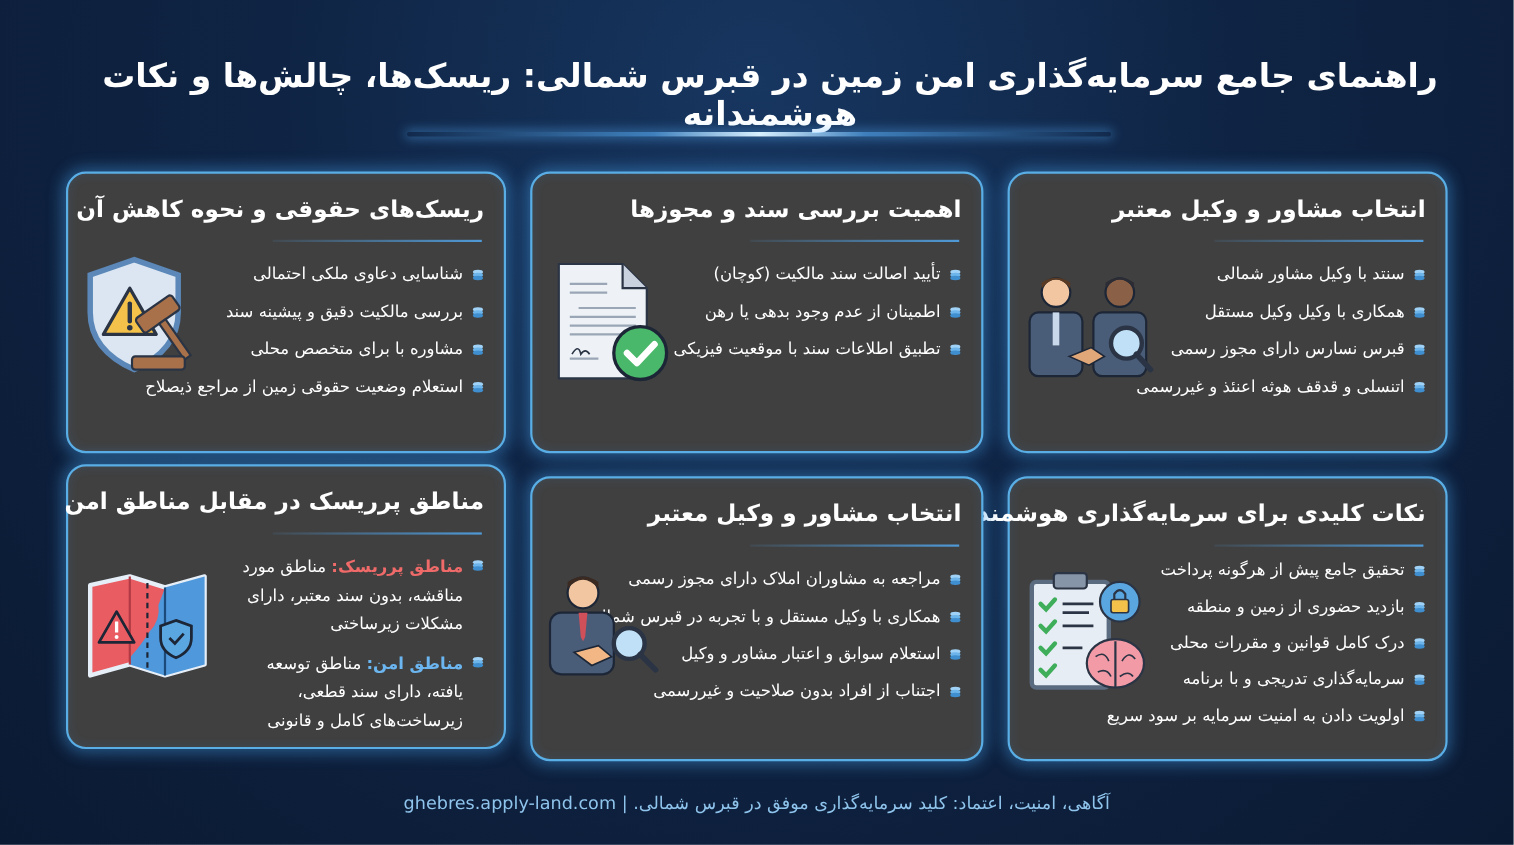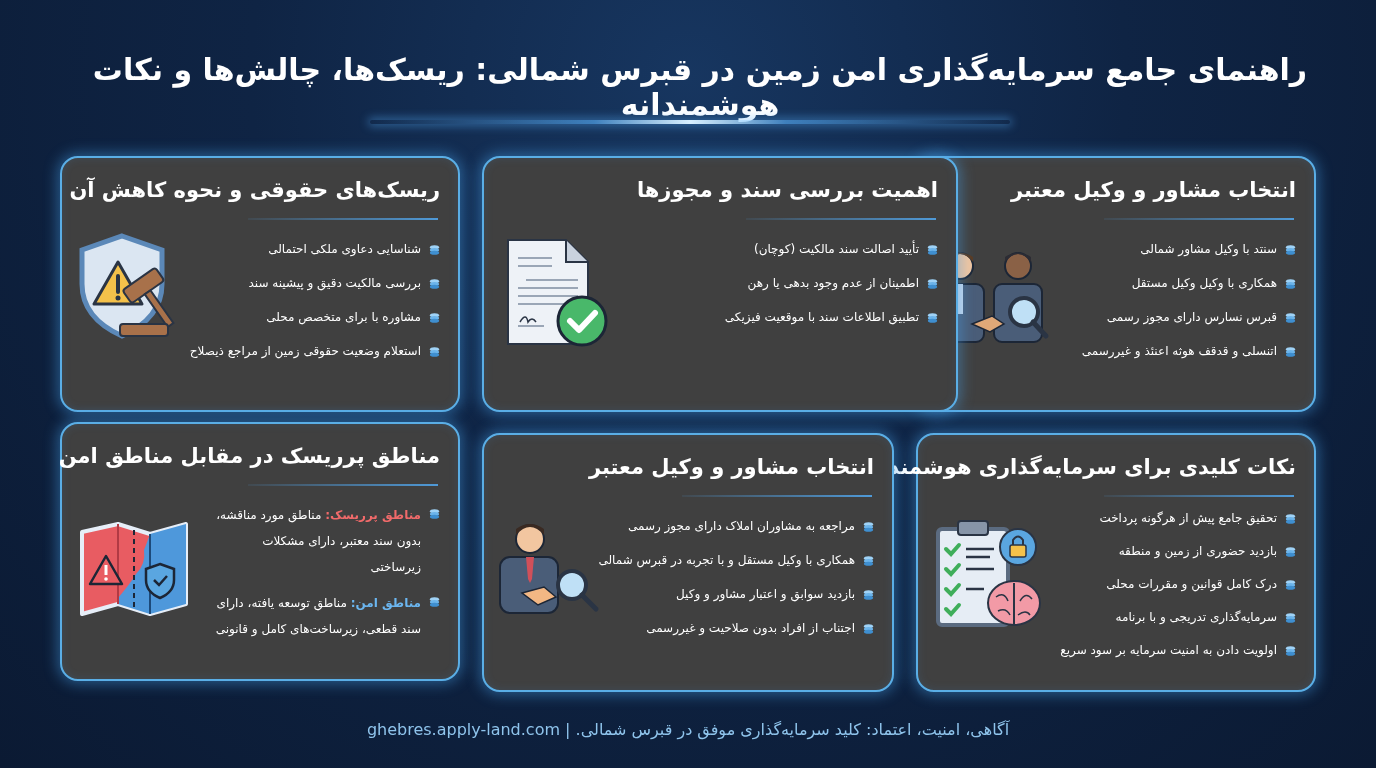--- a/index.html
+++ b/index.html
@@ -34,21 +34,21 @@
     position: absolute; right: 18px; top: 20px;
     font-size: 21px; font-weight: bold; color: #fff; white-space: nowrap;
   }
   .card .rule {
     position: absolute; right: 20px; top: 60px; width: 190px; height: 2px;
     background: linear-gradient(270deg, #4f9ad8, rgba(79,154,216,0.1));
   }
   .card ul { list-style: none; position: absolute; right: 18px; top: 80px; }
   .card li {
     display: flex; align-items: flex-start; gap: 8px;
-    font-size: 12px; color: #fff; white-space: nowrap; height: 34px; line-height: 22px;
+    font-size: 15px; color: #fff; white-space: nowrap; height: 34px; line-height: 22px;
   }
   .card li .bullet {
     width: 11px; height: 12px; margin-top: 6px; flex-shrink: 0; display: inline-block;
   }
   .card li.wrap { white-space: normal; height: auto; margin-bottom: 10px; line-height: 26px; }
   .illus { position: absolute; }
   .footer {
     position: absolute; top: 720px; left: 0; width: 1376px; text-align: center;
     font-size: 16px; color: #8fc4ec; direction: rtl;
   }
@@ -106,21 +106,21 @@
     <rect x="25" y="40" width="6" height="30" fill="#c9d8ea"></rect>
     <rect x="62" y="40" width="48" height="58" rx="8" fill="#4a5d78" stroke="#1c2636" stroke-width="2"></rect>
     <circle cx="86" cy="22" r="13" fill="#8a6146" stroke="#1c2636" stroke-width="2"></circle>
     <path d="M73 18 Q86 2 99 18 L99 13 Q86 4 73 13Z" fill="#2c2c34"></path>
     <path d="M40 80 L60 72 L72 80 L58 88Z" fill="#e0a878" stroke="#1c2636" stroke-width="1.5"></path>
     <circle cx="92" cy="68" r="14" fill="#bfe0f6" stroke="#2a3444" stroke-width="4"></circle>
     <line x1="101" y1="78" x2="114" y2="92" stroke="#2a3444" stroke-width="5" stroke-linecap="round"></line>
   </svg>
 </div>
 
-<div class="card" style="left:482px; top:156px; width:476px; height:256px;">
+<div class="card" style="left:482px; top:156px; width:412px; height:256px;">
   <h2>اهمیت بررسی سند و مجوزها</h2>
   <div class="rule"></div>
   <ul>
     <li>
         <svg class="bullet" viewBox="0 0 12 12">
           <ellipse cx="6" cy="3" rx="5" ry="2.2" fill="#9fd2f6"></ellipse>
           <ellipse cx="6" cy="6" rx="5" ry="2.2" fill="#6cb4ea"></ellipse>
           <ellipse cx="6" cy="9" rx="5" ry="2.2" fill="#3f8fd0"></ellipse>
         </svg>
         <span>تأیید اصالت سند مالکیت (کوچان)</span>
@@ -298,21 +298,21 @@
           <ellipse cx="6" cy="9" rx="5" ry="2.2" fill="#3f8fd0"></ellipse>
         </svg>
         <span>همکاری با وکیل مستقل و با تجربه در قبرس شمالی</span>
       </li>
     <li>
         <svg class="bullet" viewBox="0 0 12 12">
           <ellipse cx="6" cy="3" rx="5" ry="2.2" fill="#9fd2f6"></ellipse>
           <ellipse cx="6" cy="6" rx="5" ry="2.2" fill="#6cb4ea"></ellipse>
           <ellipse cx="6" cy="9" rx="5" ry="2.2" fill="#3f8fd0"></ellipse>
         </svg>
-        <span>بازدید سوابق و اعتبار مشاور و وکیل</span>
+        <span>استعلام سوابق و اعتبار مشاور و وکیل</span>
       </li>
     <li>
         <svg class="bullet" viewBox="0 0 12 12">
           <ellipse cx="6" cy="3" rx="5" ry="2.2" fill="#9fd2f6"></ellipse>
           <ellipse cx="6" cy="6" rx="5" ry="2.2" fill="#6cb4ea"></ellipse>
           <ellipse cx="6" cy="9" rx="5" ry="2.2" fill="#3f8fd0"></ellipse>
         </svg>
         <span>اجتناب از افراد بدون صلاحیت و غیررسمی</span>
       </li>
   </ul>

